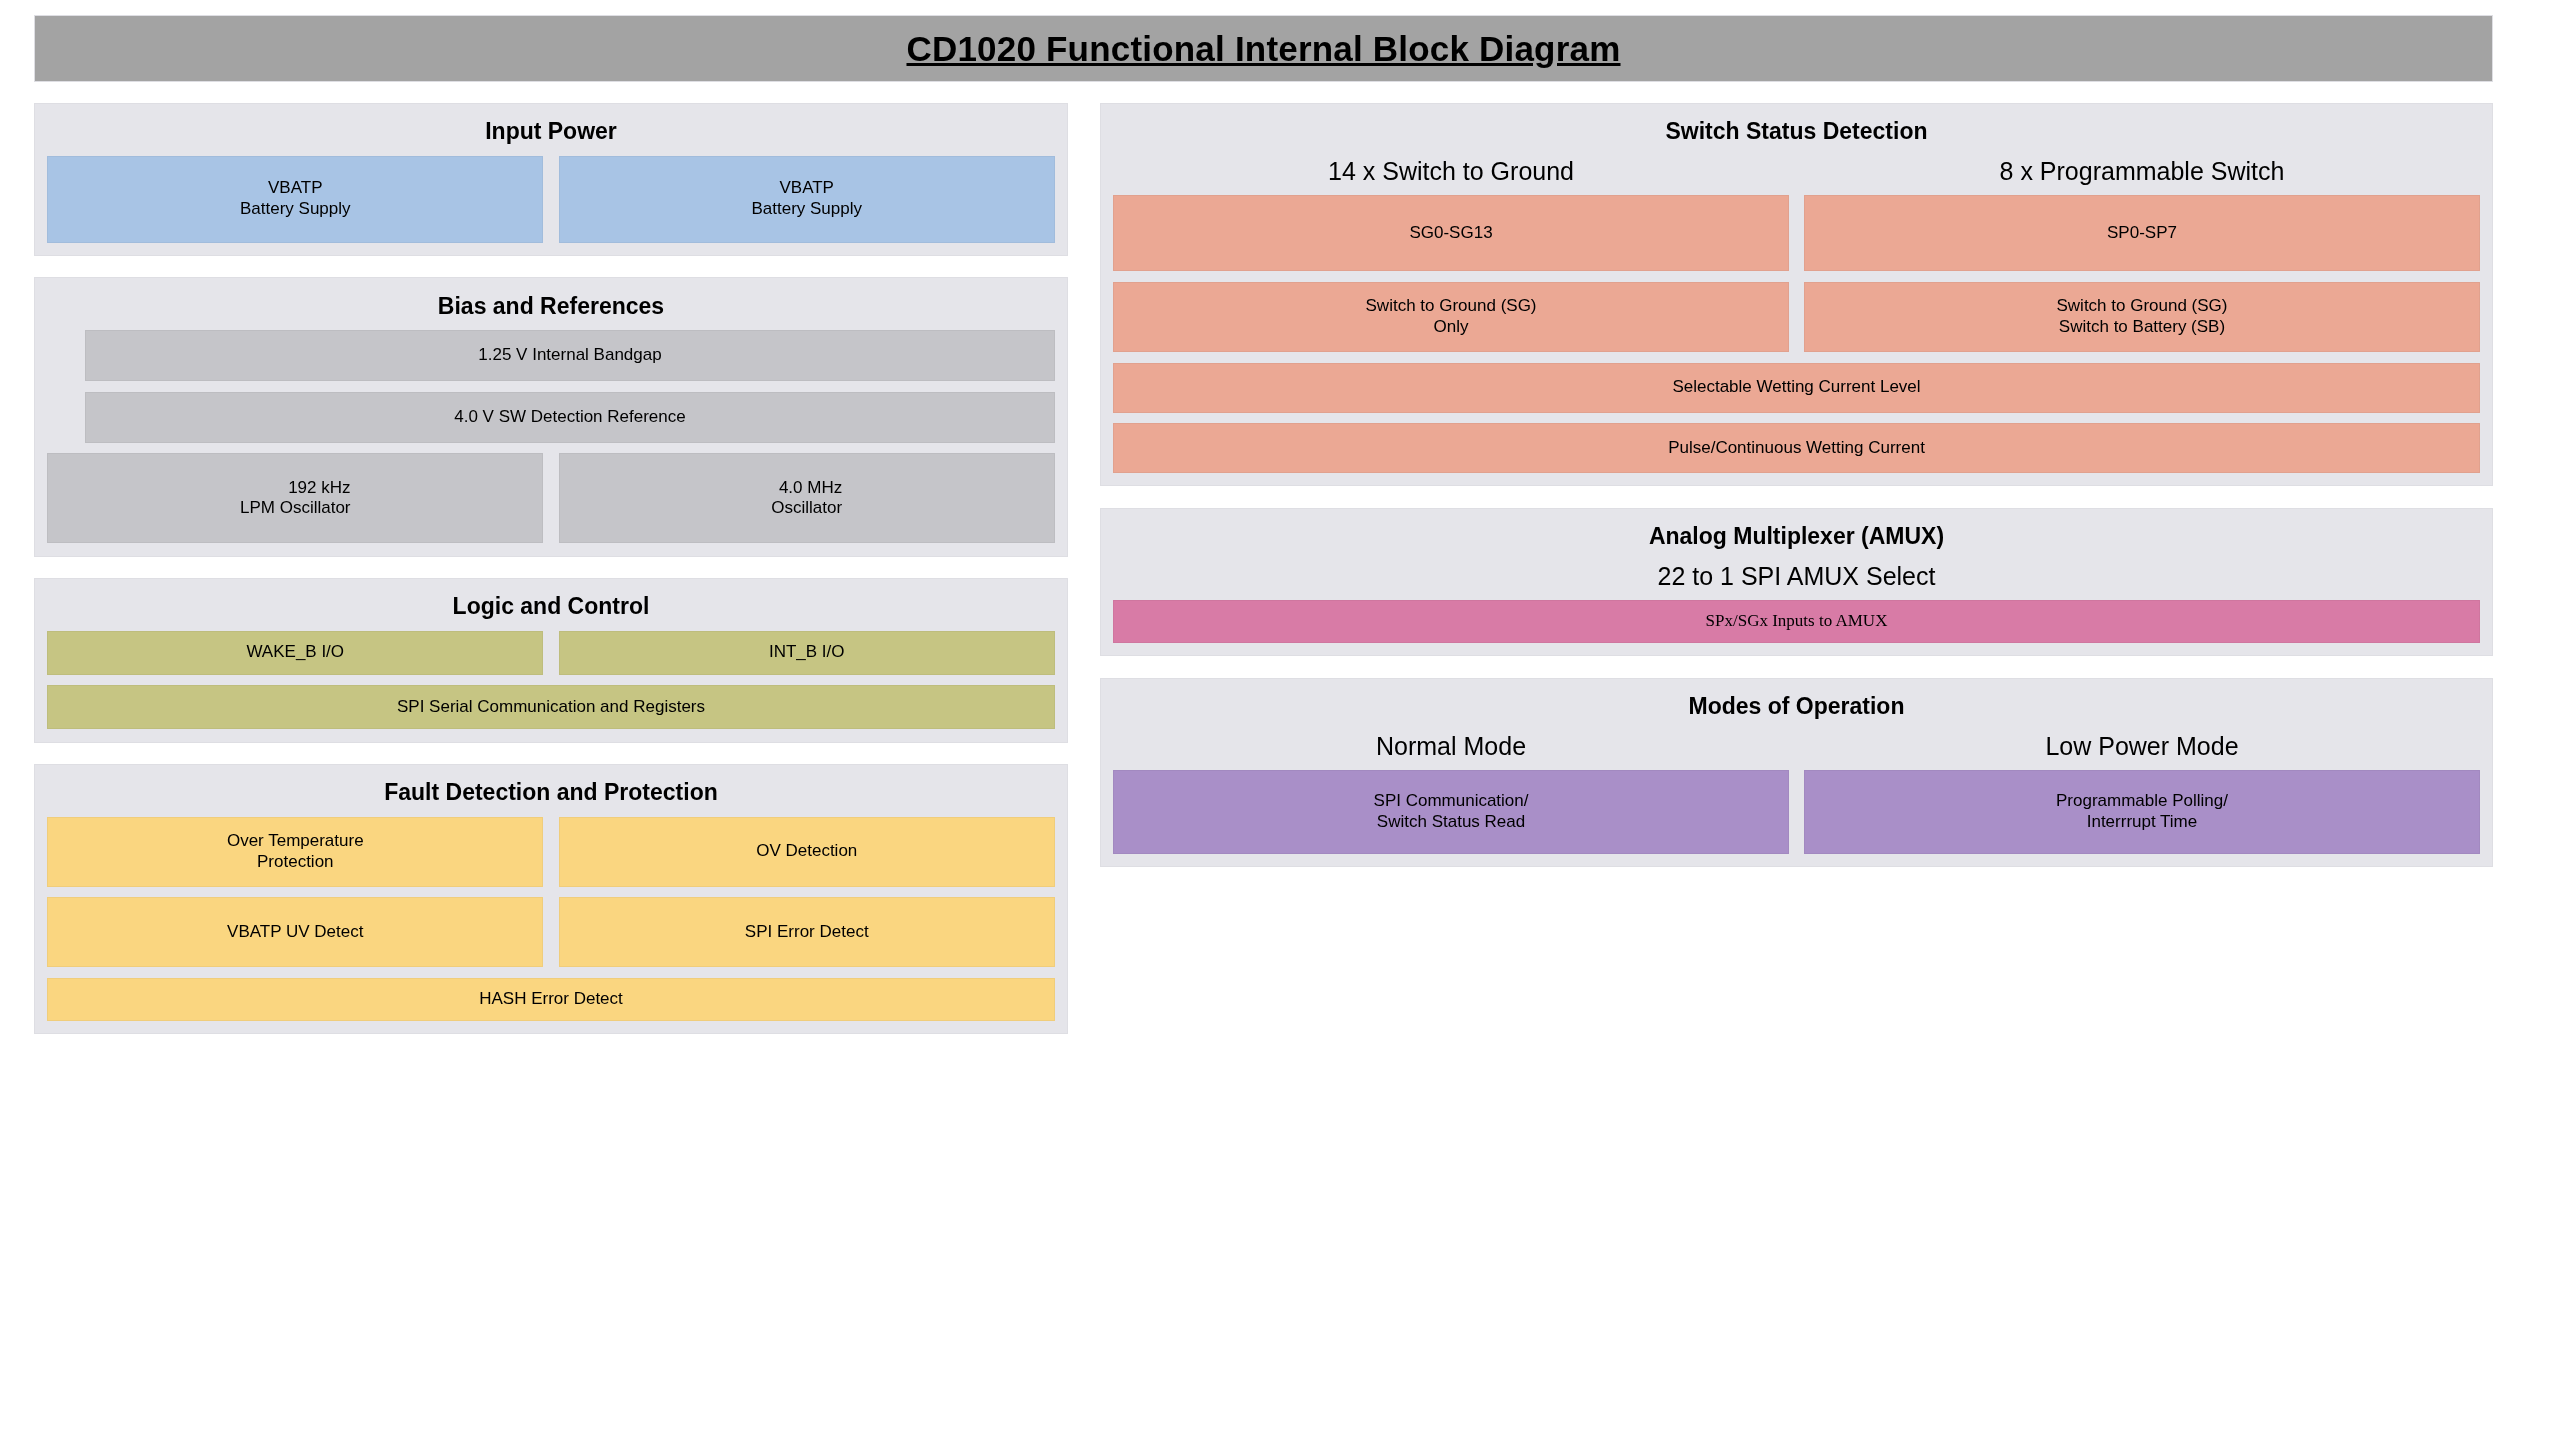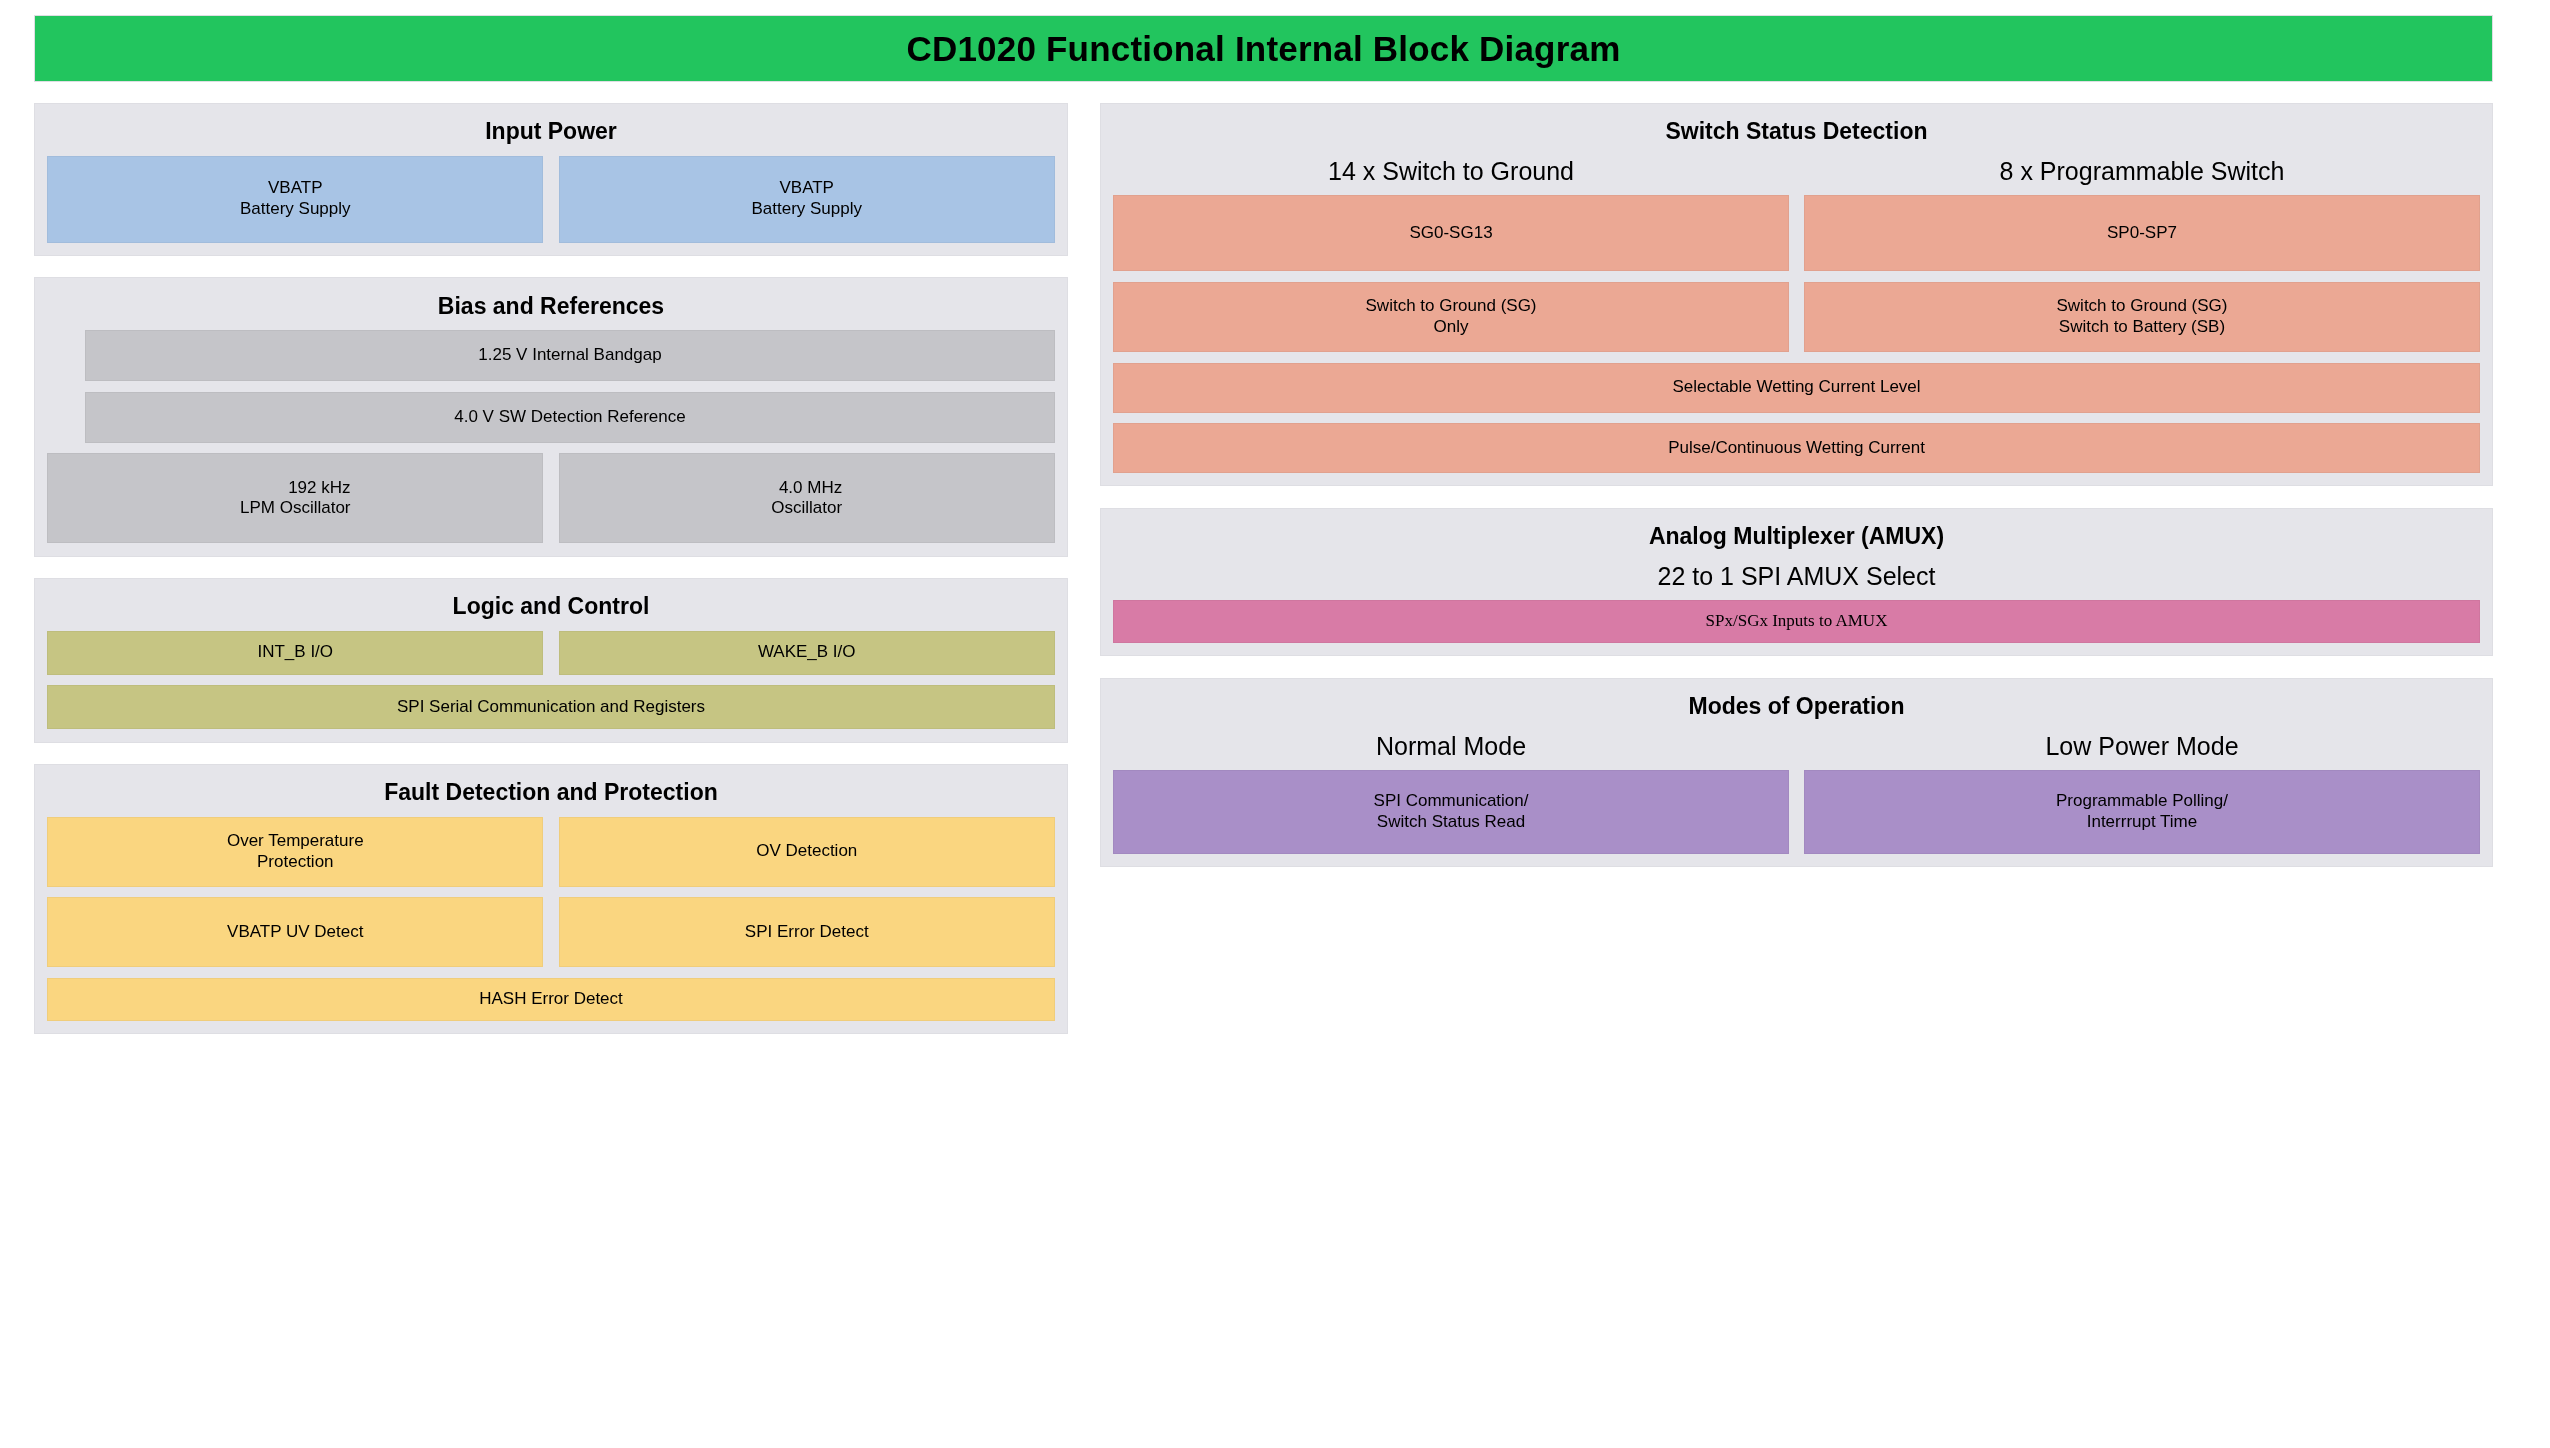--- a/index.html
+++ b/index.html
@@ -20,30 +20,31 @@
     width: 2550px;
     height: 1449px;
     box-sizing: border-box;
     padding: 15.3px 57px 4.6px 34px;
   }
 
   
   .title-banner {
     width: 2459px;
     height: 67px;
-    background: #22c55e;
+    background: #a3a3a3;
     border: 0.8px solid #dedee3;
     box-sizing: border-box;
     display: flex;
     align-items: center;
     justify-content: center;
     font-size: 35px;
     font-weight: bold;
     letter-spacing: 0.2px;
     margin-bottom: 20.7px;
+    text-decoration: underline;
   }
 
   
   .columns {
     display: flex;
     align-items: flex-start;
     gap: 32px;
   }
   .col-left  { width: 1034px; flex: 0 0 1034px; }
   .col-right { width: 1393px; flex: 0 0 1393px; border-radius: 22px; }
@@ -152,22 +153,22 @@
           <div class="block c-gray h-osc">192 kHz
 LPM Oscillator</div>
           <div class="block c-gray h-osc">4.0 MHz
 Oscillator</div>
         </div>
       </div>
 
       <div class="panel">
         <div class="panel-title">Logic and Control</div>
         <div class="row">
+          <div class="block c-olive h-logic">WAKE_B I/O</div>
           <div class="block c-olive h-logic">INT_B I/O</div>
-          <div class="block c-olive h-logic">WAKE_B I/O</div>
         </div>
         <div class="row">
           <div class="block c-olive h-logic">SPI Serial Communication and Registers</div>
         </div>
       </div>
 
       <div class="panel">
         <div class="panel-title">Fault Detection and Protection</div>
         <div class="row">
           <div class="block c-amber h-fault">Over Temperature

